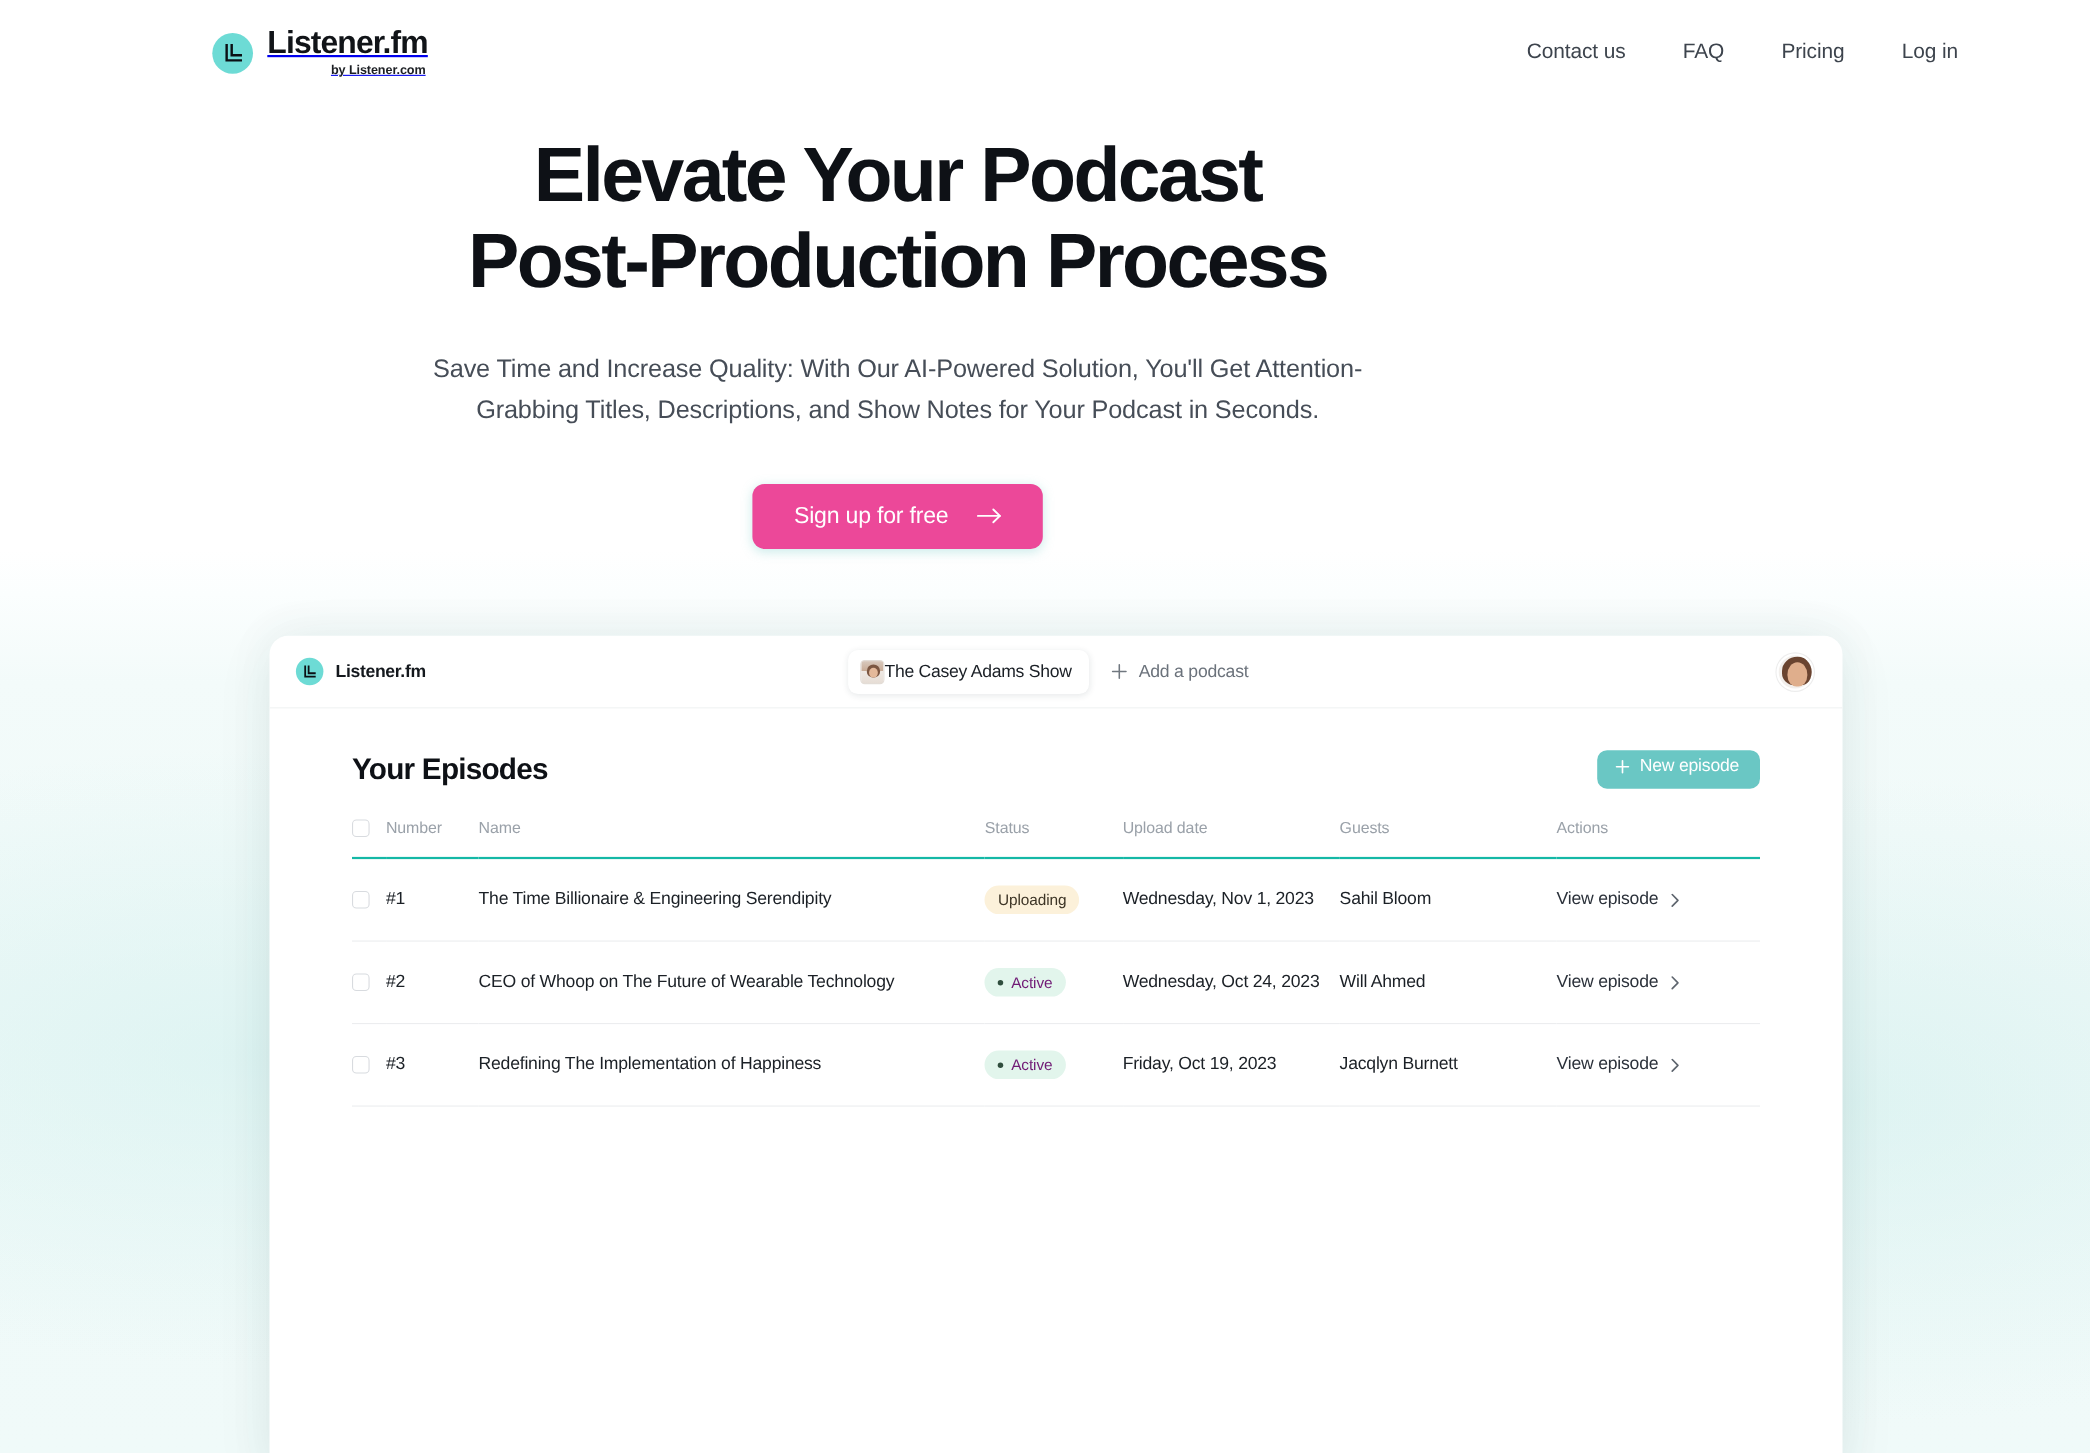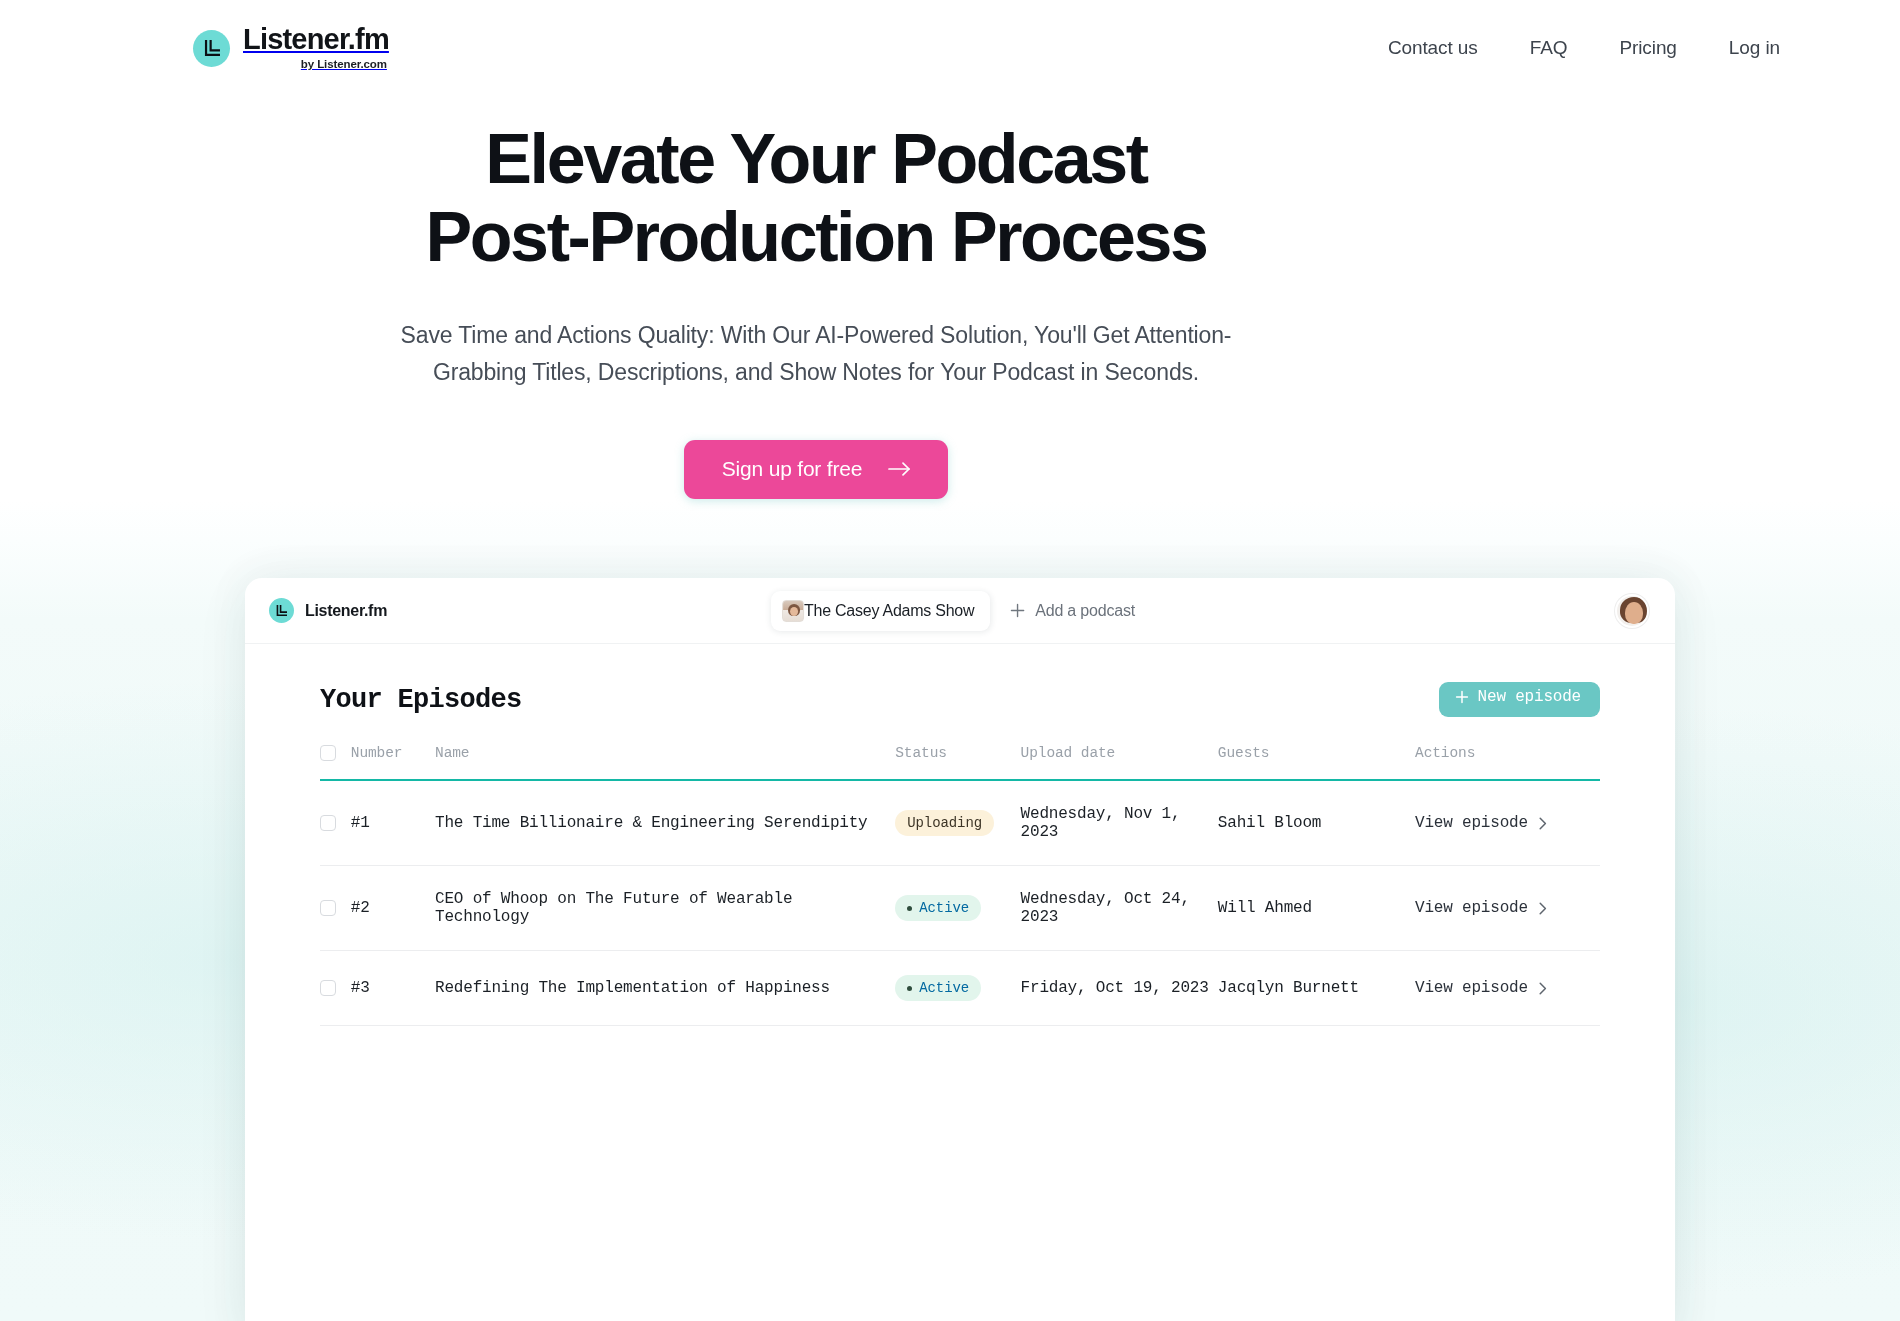--- a/index.html
+++ b/index.html
@@ -262,21 +262,21 @@
   .app-avatar::after {
     content: "";
     position: absolute;
     left: 8px; top: 6px;
     width: 18px; height: 22px;
     border-radius: 50% 50% 45% 45%;
     background: #dfae8c;
   }
 
   
-  .app-body { padding: 38px 75px 0 75px; font-family: Liberation Mono, monospace; }
+  .app-body { padding: 38px 75px 0 75px; }
 
   .section-head {
     display: flex;
     align-items: center;
     padding-bottom: 28px;
   }
 
   .section-title {
     font-size: 27px;
     font-weight: bold;
@@ -351,21 +351,21 @@
     display: inline-flex;
     align-items: center;
     gap: 7px;
     border-radius: 999px;
     padding: 5px 12px;
     font-size: 14px;
     letter-spacing: -0.1px;
     white-space: nowrap;
   }
   .badge.uploading { background: #fcf1da; color: #3d3526; }
-  .badge.active    { background: #e2f5ec; color: #0369a1; }
+  .badge.active    { background: #e2f5ec; color: #701a75; }
   .badge .dot {
     width: 5px; height: 5px;
     border-radius: 50%;
     background: #2f4d3d;
     flex: none;
   }
 
   .view-episode {
     display: inline-flex;
     align-items: center;
@@ -408,21 +408,21 @@
       <a class="nav-link" href="#">Log in</a>
     </nav>
   </header>
 
   <section class="hero">
     <h1>
       <span>Elevate Your Podcast</span><br>
       <span>Post-Production Process</span>
     </h1>
 
-    <p class="hero-sub">Save Time and Actions Quality: With Our AI-Powered Solution, You'll Get Attention-Grabbing Titles, Descriptions, and Show Notes for Your Podcast in Seconds.</p>
+    <p class="hero-sub">Save Time and Increase Quality: With Our AI-Powered Solution, You'll Get Attention-Grabbing Titles, Descriptions, and Show Notes for Your Podcast in Seconds.</p>
 
     <div class="cta-wrap">
       <button class="cta">
         <span>Sign up for free</span>
         <span>
           <svg width="24" height="16" viewBox="0 0 24 16">
             <path d="M1 8 H21" stroke="#ffffff" stroke-width="1.7" fill="none" stroke-linecap="round"></path>
             <path d="M15 2.2 L21 8 L15 13.8" stroke="#ffffff" stroke-width="1.7" fill="none" stroke-linecap="round" stroke-linejoin="round"></path>
           </svg>
         </span>

